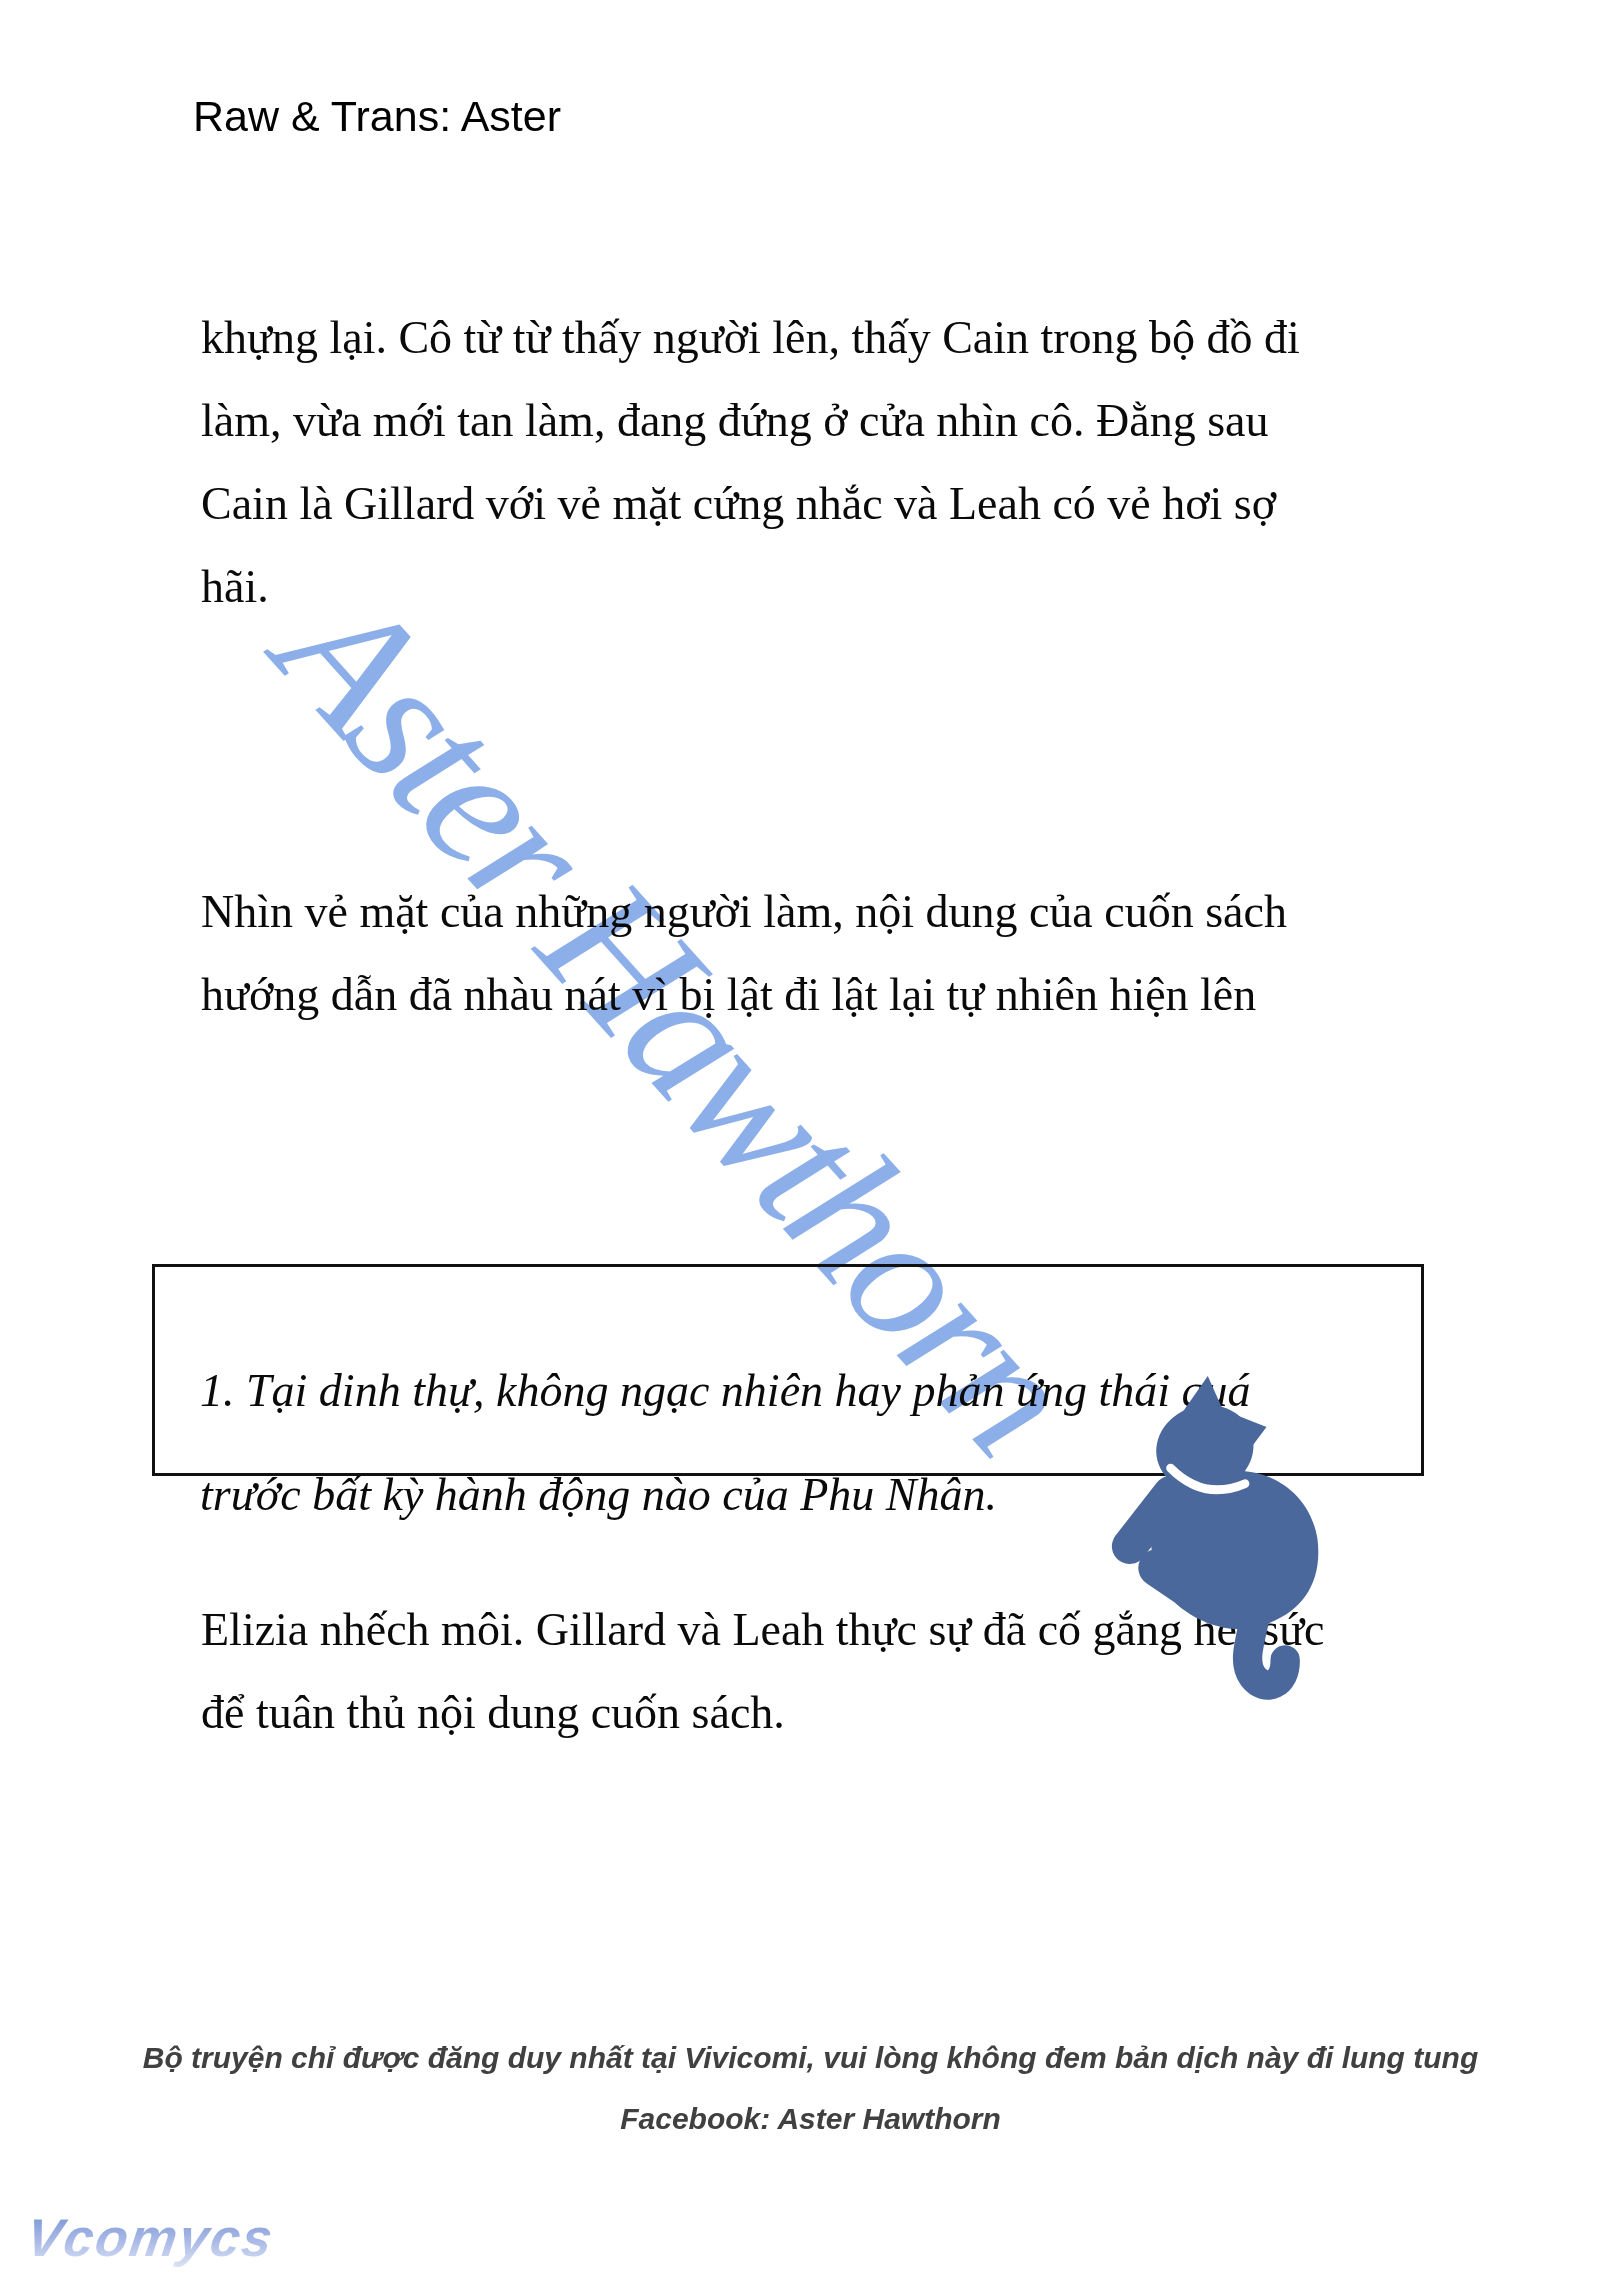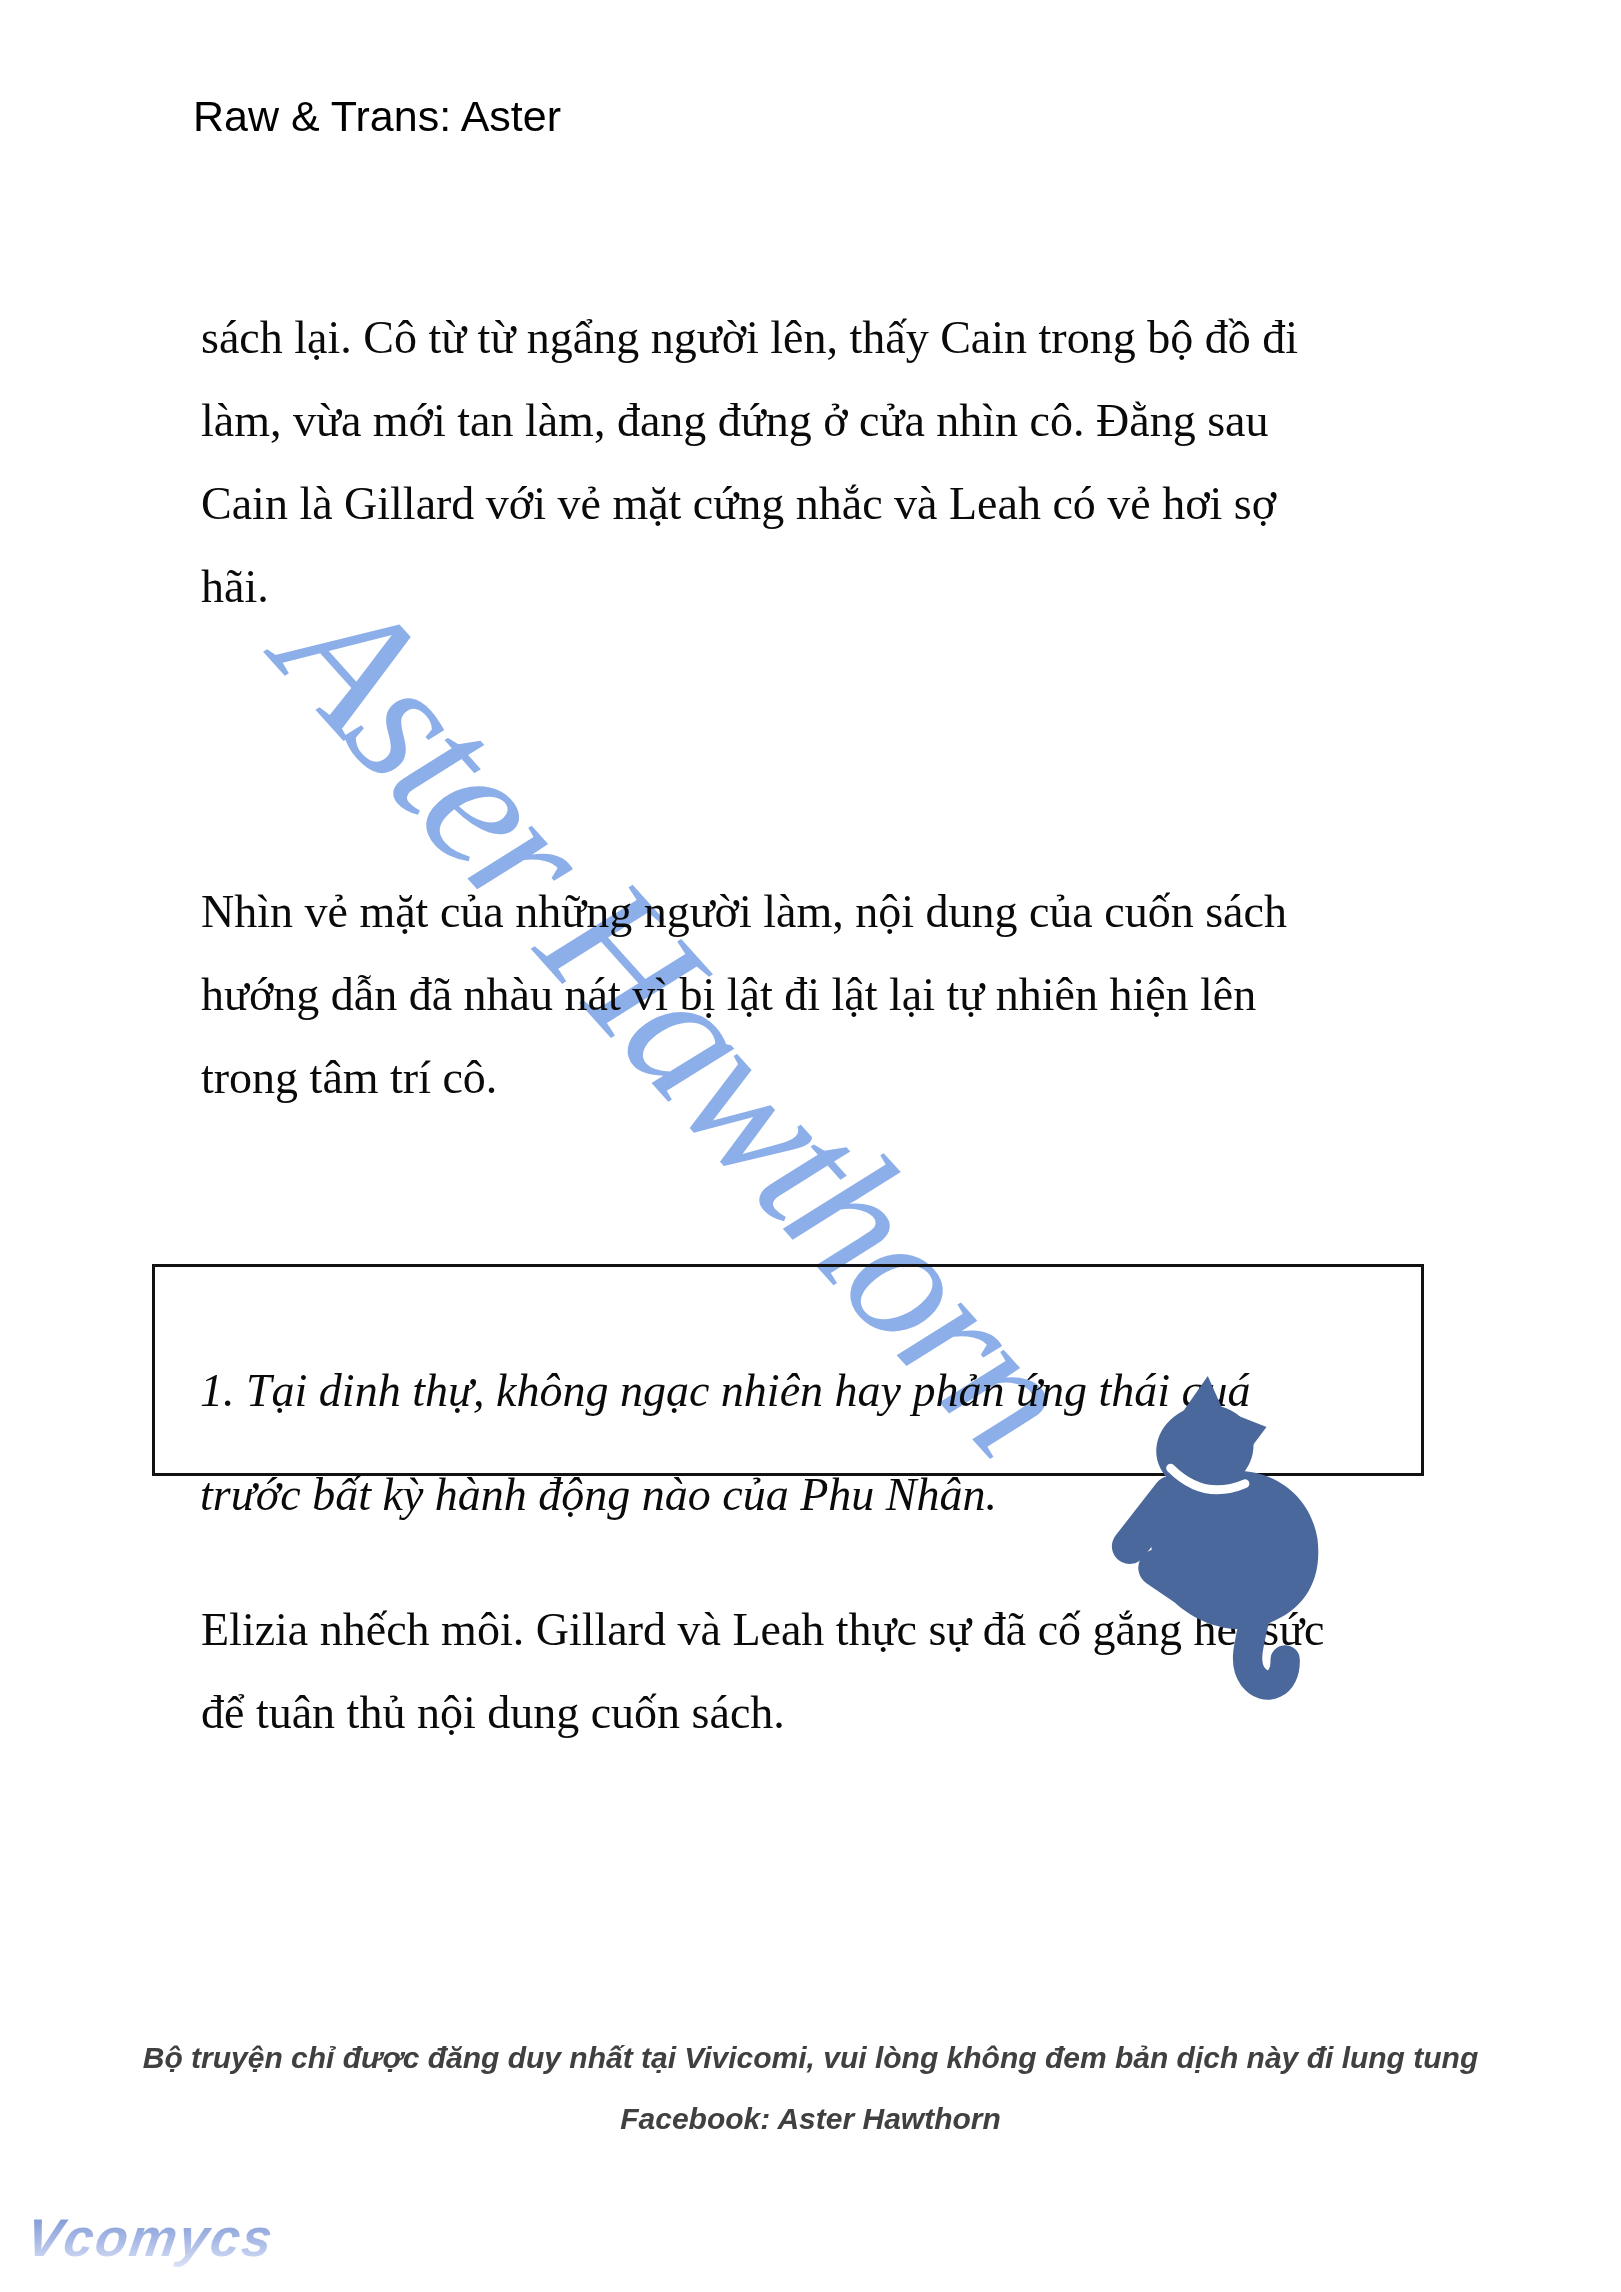--- a/index.html
+++ b/index.html
@@ -64,30 +64,29 @@
 </head>
 <body>
 
 <div class="page">
 
   <div class="credit">Raw &amp; Trans: Aster</div>
 
   <div class="watermark">Aster Hawthorn</div>
 
   <div class="para" id="p1">
-    <div class="bodyline">sách lại. Cô từ từ ngẩng người lên, thấy Cain trong bộ đồ đi</div>
+    <div class="bodyline">khựng lại. Cô từ từ thấy người lên, thấy Cain trong bộ đồ đi</div>
     <div class="bodyline">làm, vừa mới tan làm, đang đứng ở cửa nhìn cô. Đằng sau</div>
     <div class="bodyline">Cain là Gillard với vẻ mặt cứng nhắc và Leah có vẻ hơi sợ</div>
     <div class="bodyline">hãi.</div>
   </div>
 
   <div class="para" id="p2">
     <div class="bodyline">Nhìn vẻ mặt của những người làm, nội dung của cuốn sách</div>
     <div class="bodyline">hướng dẫn đã nhàu nát vì bị lật đi lật lại tự nhiên hiện lên</div>
-    <div class="bodyline">trong tâm trí cô.</div>
   </div>
 
   <div class="rulebox">
     <div class="rulebox-inner">
       <div class="bodyline">1. Tại dinh thự, không ngạc nhiên hay phản ứng thái quá</div>
       <div class="bodyline">trước bất kỳ hành động nào của Phu Nhân.</div>
     </div>
   </div>
 
   <div class="para" id="p3">

